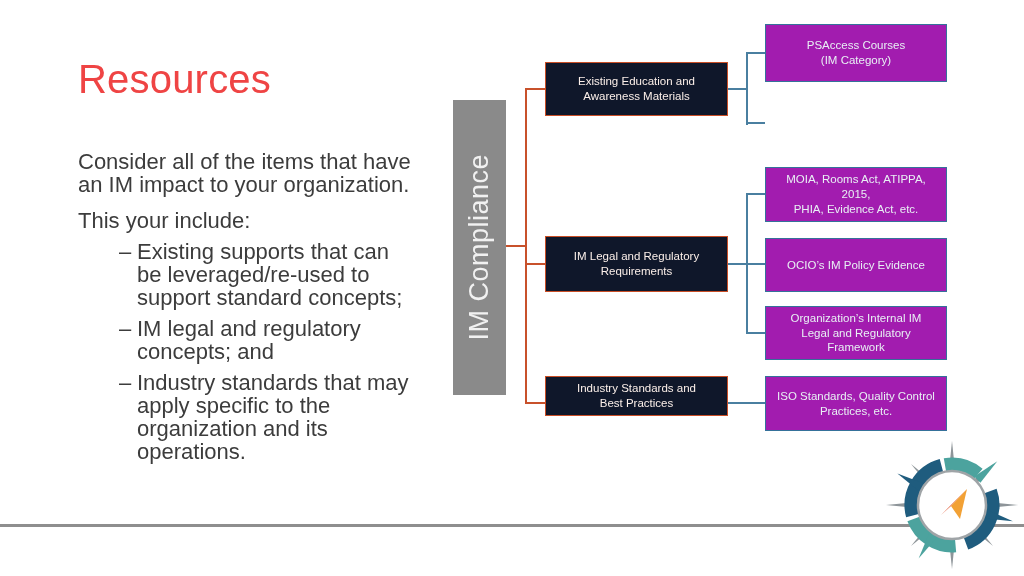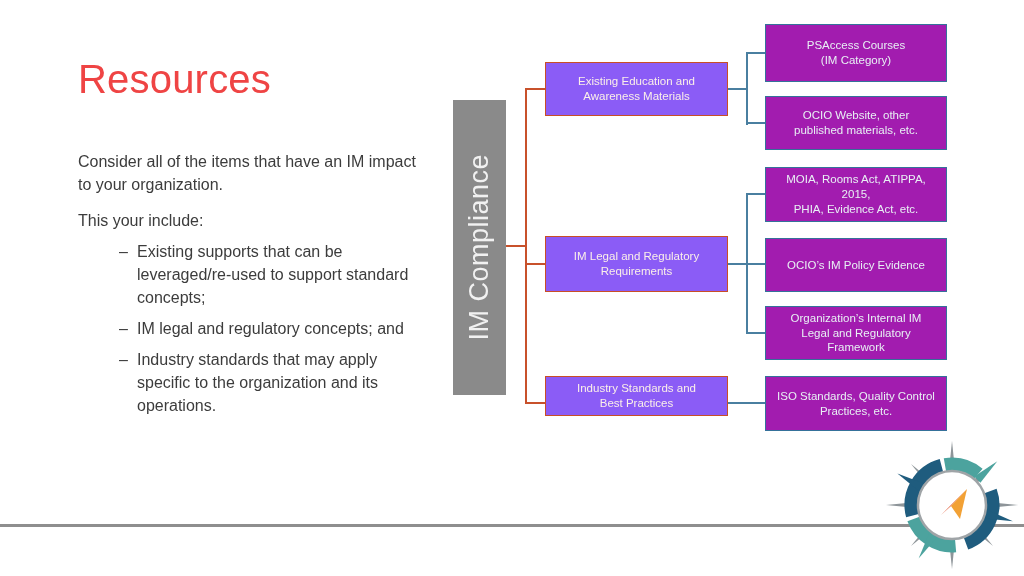--- a/index.html
+++ b/index.html
@@ -6,41 +6,41 @@
   .slide{
     position:relative;width:1024px;height:576px;background:#ffffff;
     overflow:hidden;font-family:"Liberation Sans",sans-serif;
   }
   
   .title{
     position:absolute;left:78px;top:57px;font-size:40px;line-height:1.1;
     color:#ef4444;font-weight:400;letter-spacing:0.2px;
   }
   .body-col{position:absolute;left:78px;top:150px;width:338px;color:#3c3c3c;
-    font-size:16px;line-height:23px;}
+    font-size:22px;line-height:23px;}
   .body-col p{margin:0 0 13px 0;}
   .bullets{margin-top:-5px;}
   .bullet{display:flex;margin:0 0 8px 41px;}
   .bullet .marker{width:18px;flex:0 0 18px;}
   .bullet .btext{width:272px;}
   
   .bar{
     position:absolute;left:453px;top:100px;width:53px;height:295px;
     background:#8a8a8a;display:flex;align-items:center;justify-content:center;
   }
   .bar span{
     writing-mode:vertical-rl;transform:rotate(180deg);
     color:#f1f1f1;font-size:27px;letter-spacing:0.5px;white-space:nowrap;
   }
   .node{
     position:absolute;display:flex;align-items:center;justify-content:center;
     text-align:center;white-space:pre-line;font-size:11.5px;line-height:1.3;
     padding:2px 6px;box-sizing:border-box;
   }
-  .node.orange{left:545px;width:183px;background:#8b5cf6;color:#fbefe9;border:1px solid #c94e26;}
+  .node.orange{left:545px;width:183px;background:#0f172a;color:#fbefe9;border:1px solid #c94e26;}
   .node.blue{left:765px;width:182px;background:#a21caf;color:#e8f0f4;border:1px solid #35719a;}
   .o1{top:62px;height:54px;}
   .o2{top:236px;height:56px;}
   .o3{top:376px;height:40px;}
   .b11{top:24px;height:58px;}
   .b12{top:96px;height:54px;}
   .b21{top:167px;height:55px;}
   .b22{top:238px;height:54px;}
   .b23{top:306px;height:54px;}
   .b31{top:376px;height:55px;}
@@ -102,22 +102,20 @@
 
   <div class="node orange o1">Existing Education and
 Awareness Materials</div>
   <div class="node orange o2">IM Legal and Regulatory
 Requirements</div>
   <div class="node orange o3">Industry Standards and
 Best Practices</div>
 
   <div class="node blue b11">PSAccess Courses
 (IM Category)</div>
-  <div class="node blue b12">OCIO Website, other
-published materials, etc.</div>
   <div class="node blue b21">MOIA, Rooms Act, ATIPPA, 2015,
 PHIA, Evidence Act, etc.</div>
   <div class="node blue b22">OCIO’s IM Policy Evidence</div>
   <div class="node blue b23">Organization’s Internal IM
 Legal and Regulatory Framework</div>
   <div class="node blue b31">ISO Standards, Quality Control
 Practices, etc.</div>
 
   <div class="divider"></div>
 

